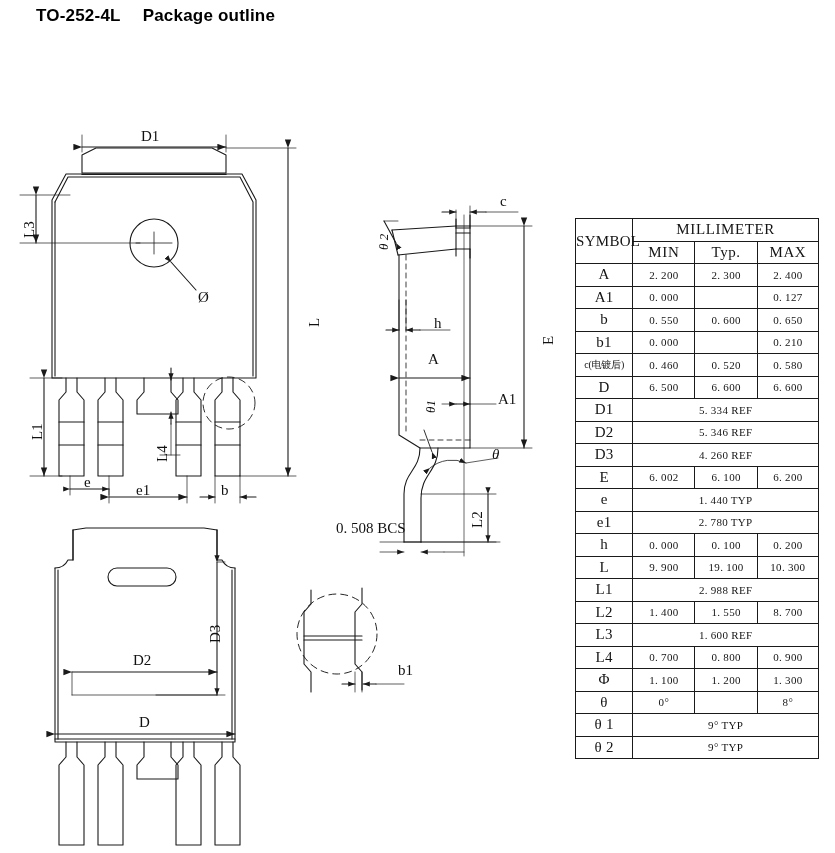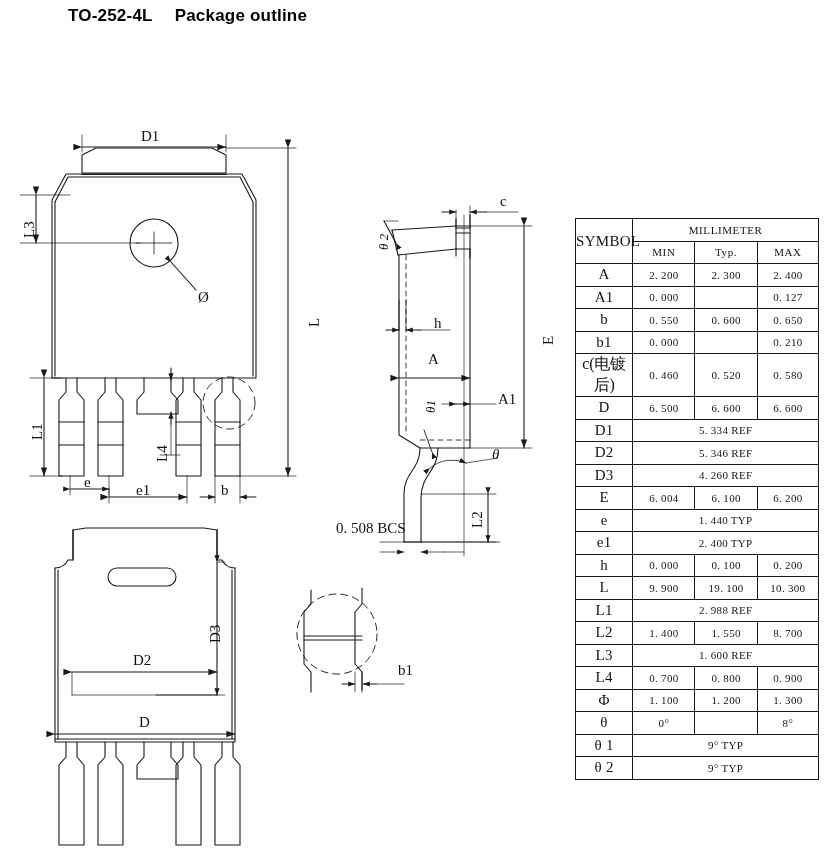--- a/index.html
+++ b/index.html
@@ -2,21 +2,21 @@
 <html><head>
 <meta charset="utf-8">
 <style>
   html,body{margin:0;padding:0;background:#ffffff;}
   body{width:835px;height:853px;position:relative;
        font-family:"Liberation Serif", serif;color:#1a1a1a;
        -webkit-font-smoothing:antialiased;overflow:hidden;}
 
   
   #title{position:absolute;left:36px;top:6px;font-family:"Liberation Sans",sans-serif;
-         font-weight:bold;font-size:17px;letter-spacing:.2px;color:#000;margin-left:32px;}
+         font-weight:bold;font-size:17px;letter-spacing:.2px;color:#000;}
   #title .gap{display:inline-block;width:22px;}
 
   
   #sheet{position:absolute;left:0;top:0;width:835px;height:853px;}
   #sheet svg{position:absolute;left:0;top:0;}
 
   
   .lbl{position:absolute;font-family:"Liberation Serif",serif;font-size:15px;
        color:#111;white-space:nowrap;line-height:1;}
   .lbl.rot{transform:rotate(-90deg);transform-origin:left top;}
@@ -29,22 +29,22 @@
         font-family:"Liberation Serif",serif;}
   #spec td,#spec th{border:1px solid #1a1a1a;text-align:center;
         font-weight:normal;font-size:11px;padding:0;height:21.5px;
         color:#141414;letter-spacing:.3px;}
   #spec .outer{border-width:1.6px;}
   #spec col.c0{width:57px;}
   #spec col.c1{width:62px;}
   #spec col.c2{width:62px;}
   #spec col.c3{width:61px;}
   #spec .sym{font-size:15px;}
-  #spec .hdr{font-size:11px;letter-spacing:.6px;}
-  #spec .tight{font-size:16px;letter-spacing:-.2px;}
+  #spec .hdr{font-size:15px;letter-spacing:.6px;}
+  #spec .tight{font-size:10px;letter-spacing:-.2px;}
 </style>
 </head>
 <body>
 
 <div id="title">
   <span>TO-252-4L</span><span class="gap"></span><span>Package outline</span>
 </div>
 
 <div id="sheet">
 
@@ -332,31 +332,31 @@
       <tr>
         <td class="outer sym">D2</td>
         <td colspan="3" class="outer">5. 346  REF</td>
       </tr>
       <tr>
         <td class="outer sym">D3</td>
         <td colspan="3" class="outer">4. 260  REF</td>
       </tr>
       <tr>
         <td class="outer sym">E</td>
-        <td>6. 004</td>
+        <td>6. 002</td>
         <td>6. 100</td>
         <td class="outer">6. 200</td>
       </tr>
       <tr>
         <td class="outer sym">e</td>
         <td colspan="3" class="outer">1. 440  TYP</td>
       </tr>
       <tr>
         <td class="outer sym">e1</td>
-        <td colspan="3" class="outer">2. 400  TYP</td>
+        <td colspan="3" class="outer">2. 780  TYP</td>
       </tr>
       <tr>
         <td class="outer sym">h</td>
         <td>0. 000</td>
         <td>0. 100</td>
         <td class="outer">0. 200</td>
       </tr>
       <tr>
         <td class="outer sym">L</td>
         <td>9. 900</td>

